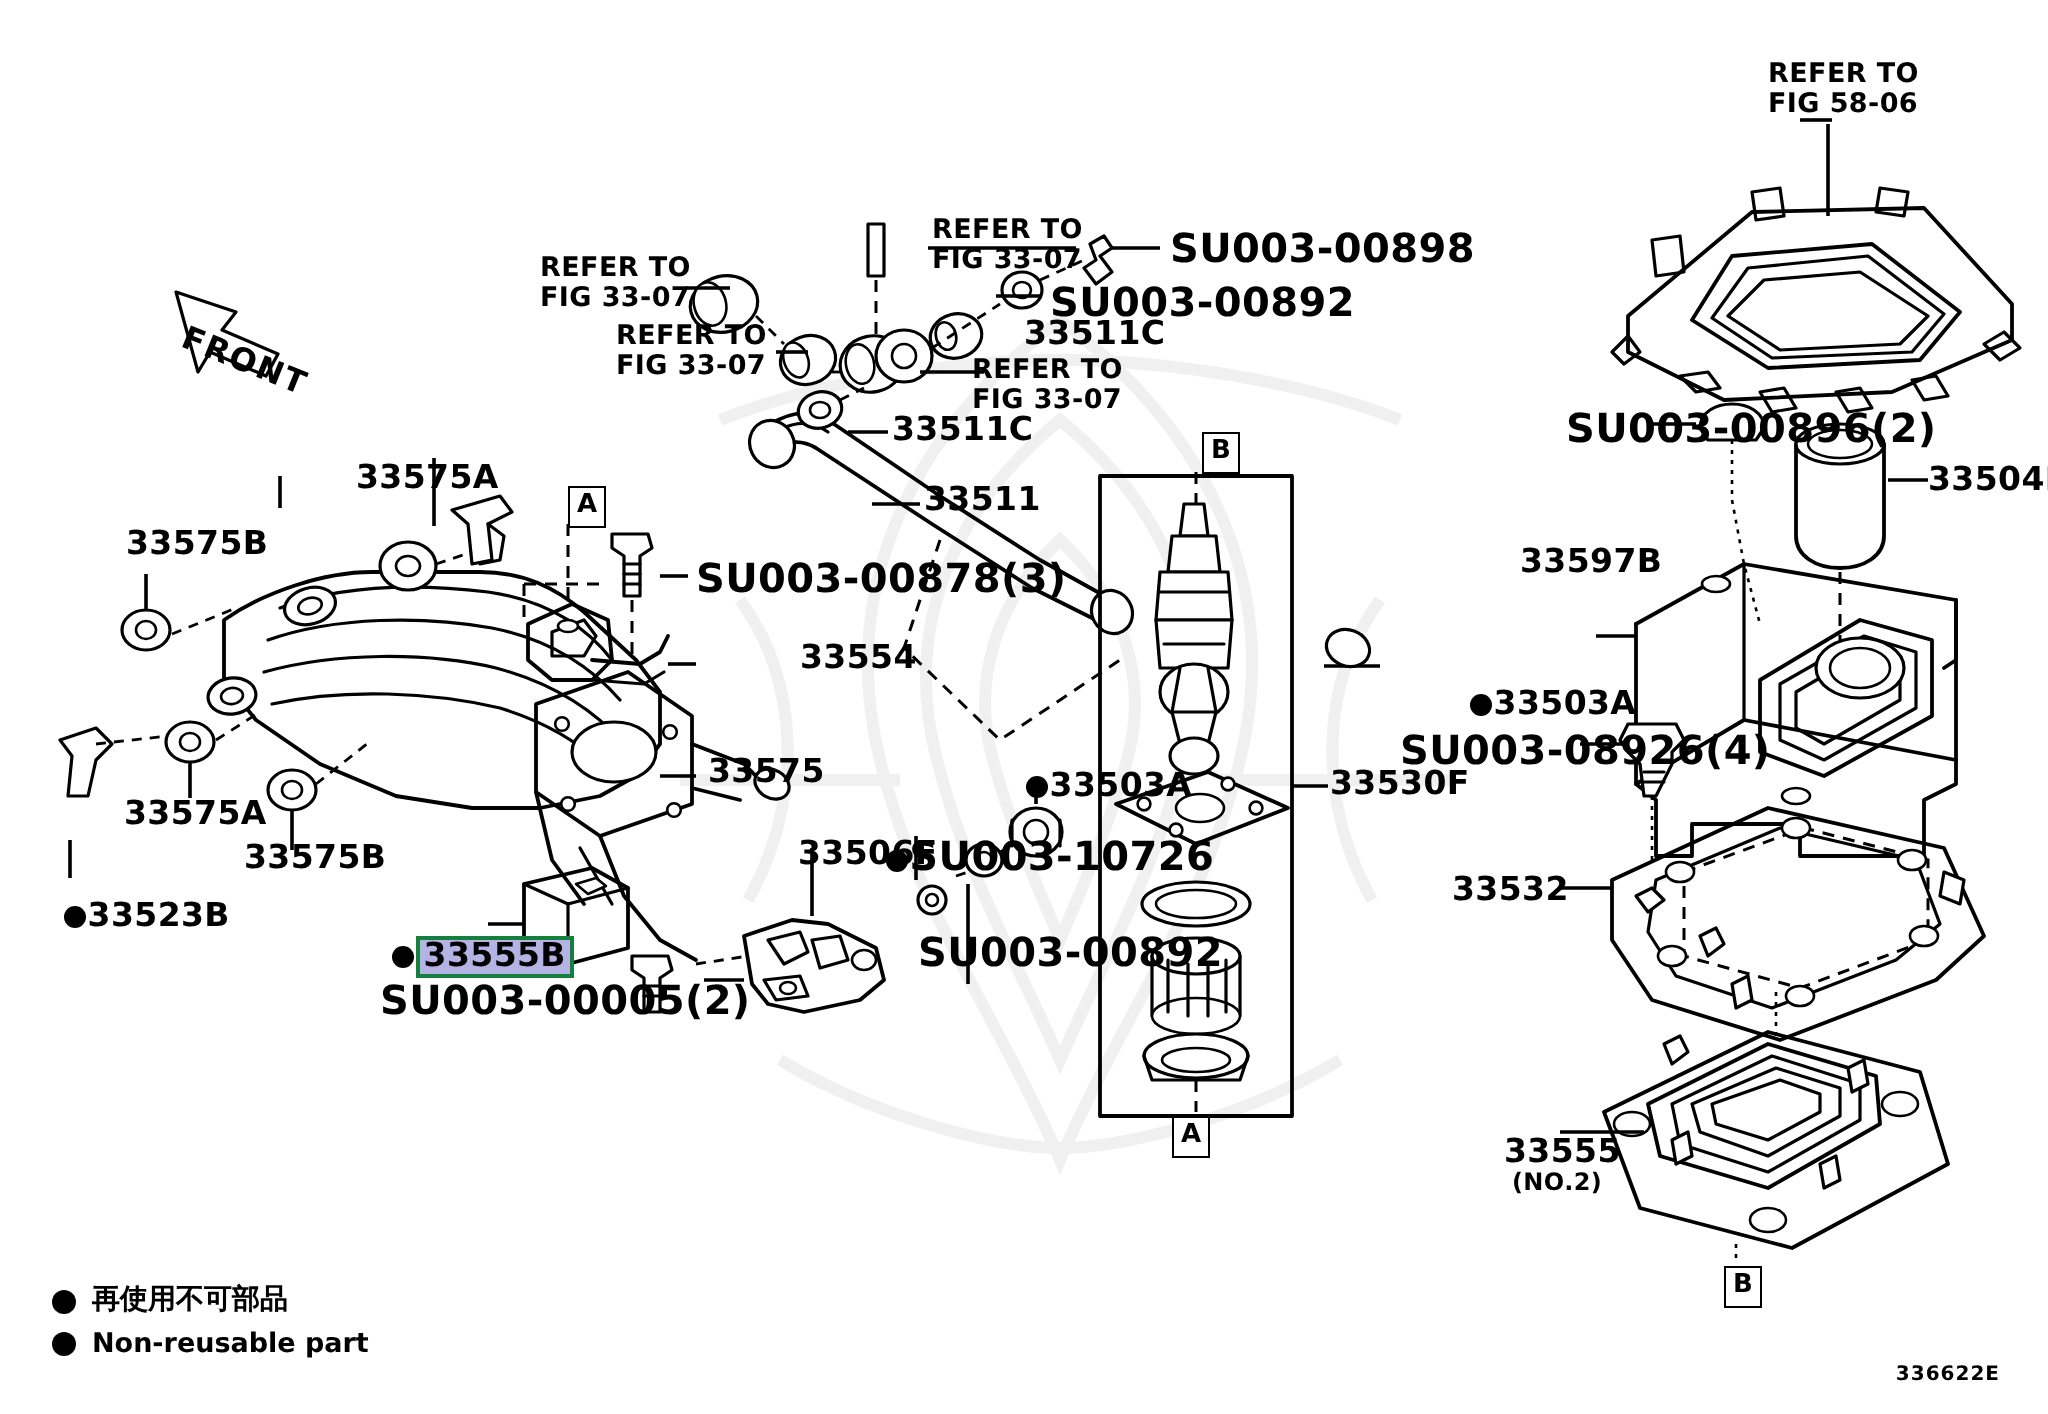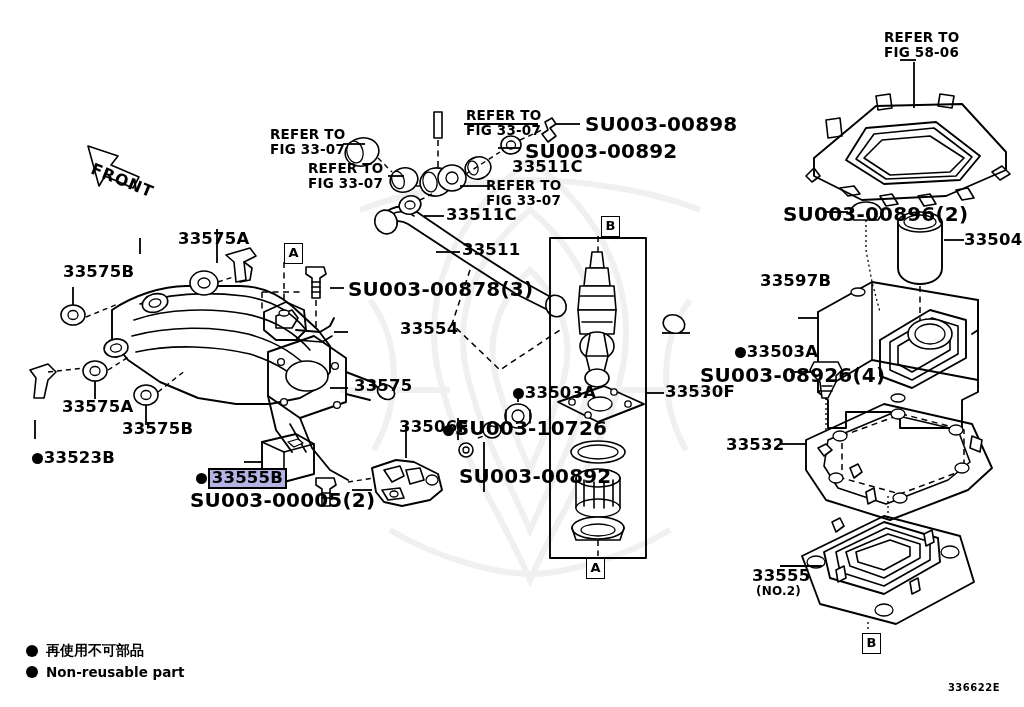--- a/index.html
+++ b/index.html
@@ -50,21 +50,21 @@
     display:inline-block;
     width:11px;height:11px;
     border-radius:50%;
     background:#000;
     vertical-align:-1px;
     margin-right:1px;
   }
   
   .hl{
     background:#b4b4e4;
-    border:2px solid #000000;
+    border:2px solid #15803d;
     padding:0 2px 1px 2px;
     margin-left:0px;
     display:inline-block;
     line-height:1.0;
   }
   
   .boxmark{
     position:absolute;
     width:17px;height:19px;
     border:1.7px solid #000;

